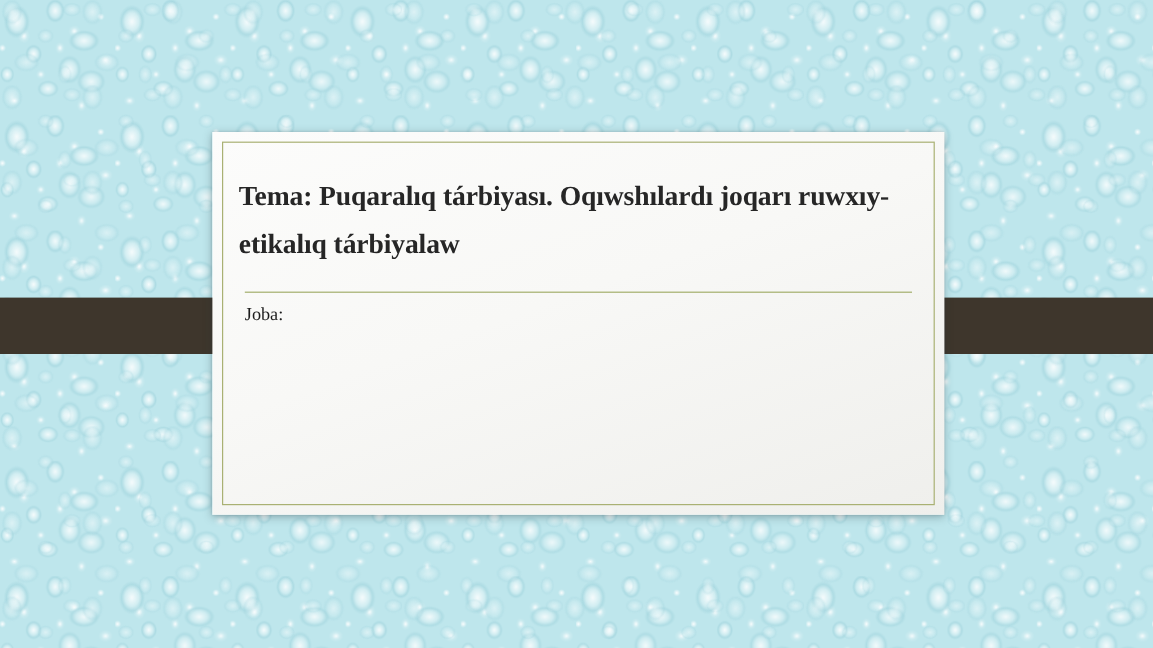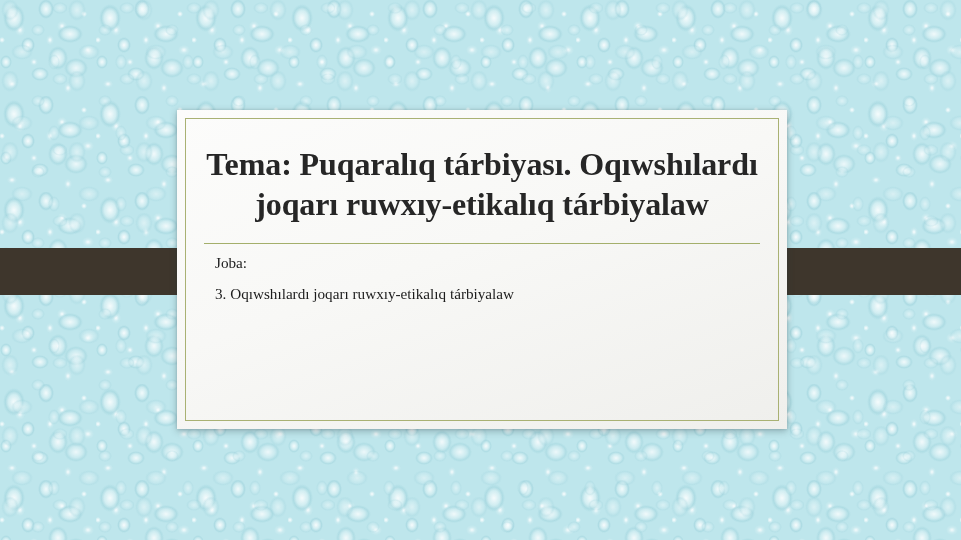--- a/index.html
+++ b/index.html
@@ -106,43 +106,43 @@
   #card-content {
     position: absolute;
     left: 0; top: 0; right: 0; bottom: 0;
     padding: 0 22px;
     box-sizing: border-box;
   }
 
   #title {
     margin: 0;
     padding-top: 34px;
-    font-size: 32px;
+    font-size: 23px;
     line-height: 40px;
     font-weight: bold;
-    text-align: center;
+    text-align: left;
     color: #262626;
     letter-spacing: -0.1px;
   }
 
   #title-divider {
     margin: 19px 5px 0 5px;
     height: 0;
     border-top: 1.6px solid #A4AF6B;
   }
 
   #body {
     padding: 0 5px;
     margin-top: 9px;
     color: #1C1C1C;
     font-size: 15.2px;
     line-height: 19px;
   }
   .body-line {
-    margin: 0 0 11px 11px;
+    margin: 0 0 11px 0;
   }
   .body-line.justify {
     text-align: justify;
     text-align-last: left;
   }
   .body-line.lead {
     margin-bottom: 12px;
   }
 </style>
 </head>
@@ -170,19 +170,18 @@
 
       <h1 id="title">Tema: Puqaralıq tárbiyası. Oqıwshılardı joqarı ruwxıy-etikalıq tárbiyalaw</h1>
 
       <div id="title-divider"></div>
 
       <div id="body">
         <p class="body-line lead">Joba:</p>
 
 
 
-        <p class="body-line">3. Oqıwshılardı joqarı ruwxıy-etikalıq tárbiyalaw</p>
       </div>
 
     </div>
   </div>
 
 </div>
 
 </body></html>

